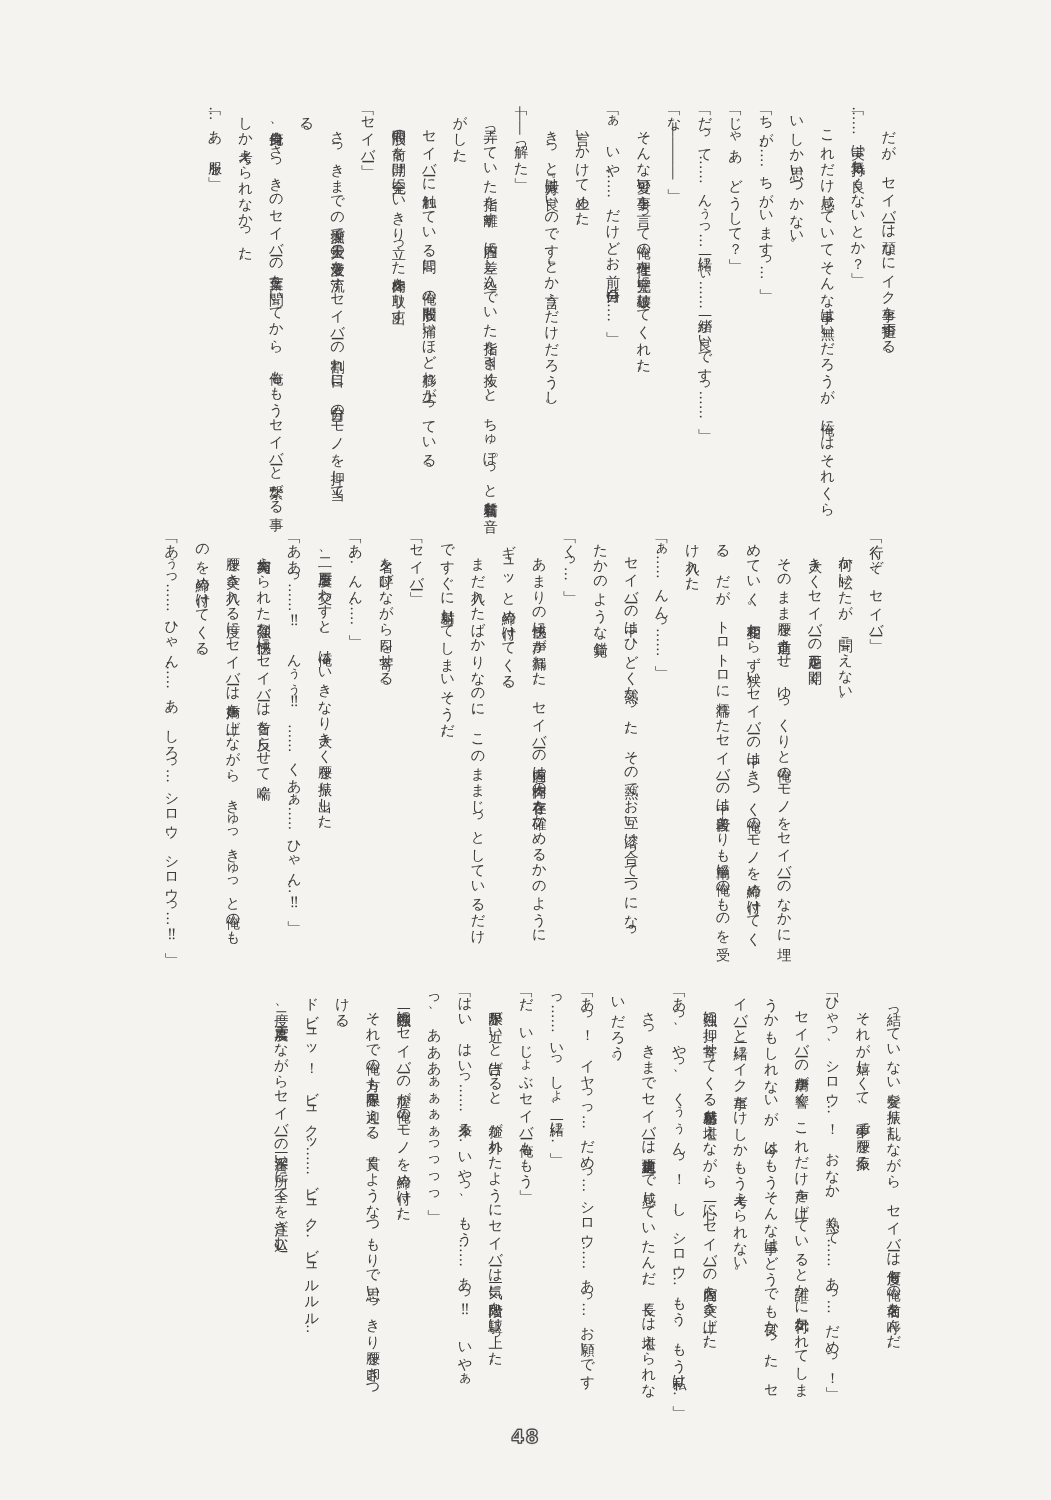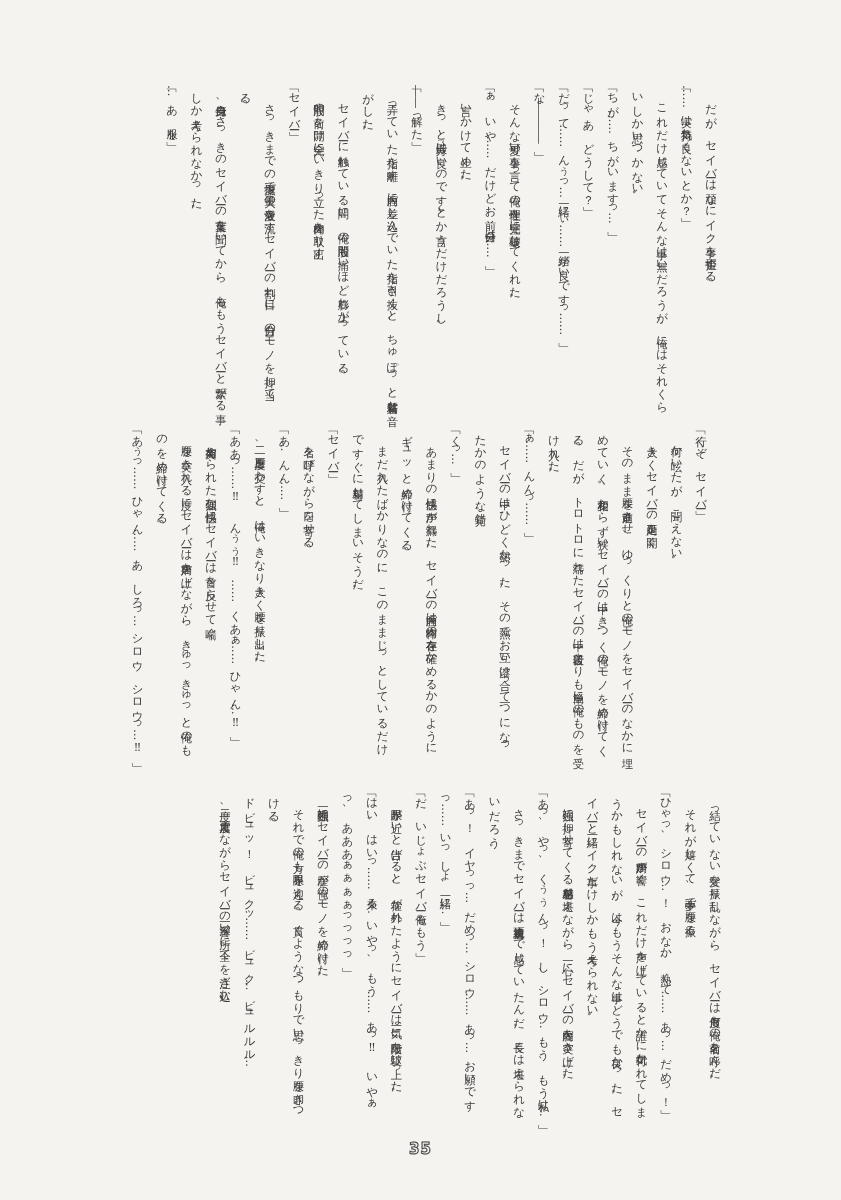--- a/index.html
+++ b/index.html
@@ -106,14 +106,14 @@
       <p class="indent">さっきまでセイバーは絶頂直前まで感じていたんだ。長くは堪えられないだろう。</p>
       <p>「あっ！　イヤっっ…だめっ…シロウ……あっ…お願いですっ……いっしょ、一緒に…」</p>
       <p>「だ、いじょぶセイバー俺ももう」</p>
       <p class="indent">限界が近いと告げると、箍が外れたようにセイバーは一気に階段を駆け上った。</p>
       <p>「はい、はいっ……来る…いやっ、もう……あっ‼　いやぁっ、あああぁぁぁぁっっっっ」</p>
       <p class="indent">一際強烈にセイバーの膣が俺のモノを締め付けた。</p>
       <p class="indent">それで俺の方も限界を迎える。貫くようなつもりで思いっきり腰を叩きつける。</p>
       <p>ドビュッ！　ビュクッ……ビュク…ビュルルル…</p>
       <p class="indent">二度、三度震えながらセイバーの一番深い所に全てを注ぎ込む。</p>
     </div>
-  <div class="page-number">35</div>
+  <div class="page-number">48</div>
 </div>
 
 </body></html>

